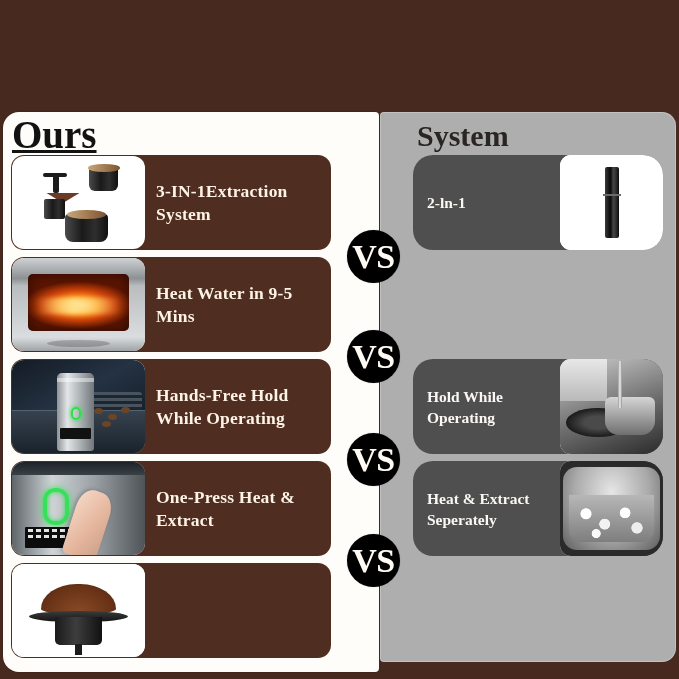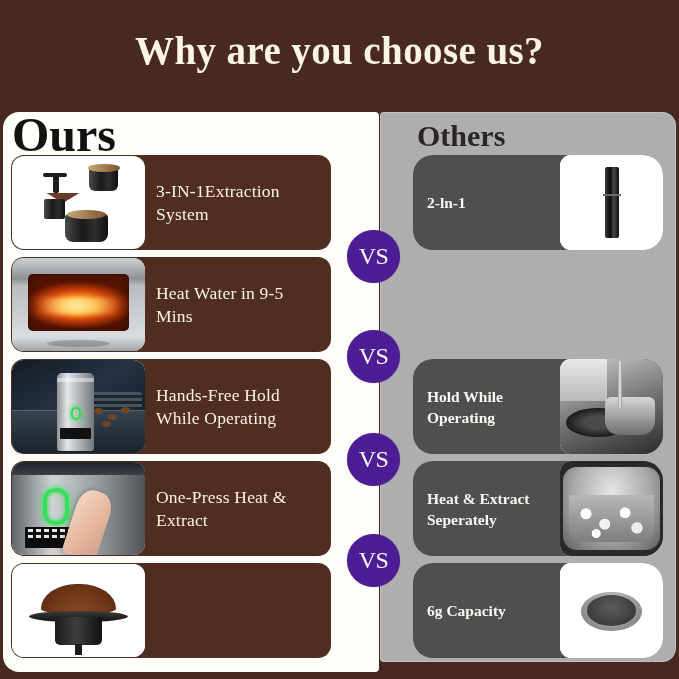--- a/index.html
+++ b/index.html
@@ -46,23 +46,24 @@
     box-shadow: inset 0 0 0 1px rgba(255,255,255,0.25);
   }
 
   .panel-heading {
     position: absolute;
     font-weight: bold;
     white-space: nowrap;
   }
   #ours-heading {
     left: 12px; top: 113px;
-    font-size: 48px;
+    font-size: 39px;
     color: #121212;
     line-height: 44px;
+    text-decoration: underline;
   }
   #others-heading {
     left: 417px; top: 119px;
     font-size: 30px;
     color: #2a2522;
     line-height: 34px;
   }
 
   
   .ours-row {
@@ -84,21 +85,21 @@
   }
   .ours-row .label {
     position: absolute;
     left: 145px;
     top: 0; bottom: 0;
     right: 7px;
     display: flex;
     align-items: center;
     color: #fdf3e6;
     font-size: 17.5px;
-    font-weight: normal;
+    font-weight: bold;
     line-height: 23px;
     letter-spacing: 0.2px;
   }
 
   
   .others-row {
     position: absolute;
     left: 413px;
     width: 250px;
     height: 95px;
@@ -125,24 +126,24 @@
     border-radius: 11px;
     overflow: hidden;
     filter: grayscale(100%);
   }
 
   
   .vs-badge {
     position: absolute;
     width: 53px; height: 53px;
     border-radius: 50%;
-    background: #4c1d95;
+    background: #000000;
     color: #fffaf3;
-    font-size: 24px;
-    font-weight: normal;
+    font-size: 34px;
+    font-weight: bold;
     display: flex;
     align-items: center;
     justify-content: center;
     letter-spacing: -0.5px;
     z-index: 6;
     box-shadow: 0 0 1px rgba(0,0,0,0.4);
   }
 
   
   .art { position: absolute; inset: 0; }
@@ -366,21 +367,20 @@
     position: absolute; left: 26%; top: 34%; width: 48%; height: 32%;
     background: radial-gradient(ellipse at 50% 40%, #5c5c5c, #3a3a3a 75%, #2b2b2b);
     border-radius: 50%;
   }
 </style>
 </head>
 <body>
 
 <div id="stage">
 
-  <div id="title">Why are you choose us?</div>
 
   <div id="ours-panel"></div>
   <div class="panel-heading" id="ours-heading">Ours</div>
 
   <div class="ours-row" style="top:155px">
     <div class="thumb">
       <div class="art">
         <div class="cap" style="left:58%;top:12%;width:22%;height:26%;border-radius:3px 3px 6px 6px;"></div>
         <div class="cap-top" style="left:57%;top:9%;width:24%;height:8%;"></div>
         <div class="cone" style="left:16%;top:36%;transform:scale(0.55);"></div>
@@ -443,21 +443,21 @@
       <div class="art art-grounds">
         <div class="mound"></div>
         <div class="disc"></div>
         <div class="cup"></div>
         <div class="stem"></div>
       </div>
     </div>
   </div>
 
   <div id="others-panel"></div>
-  <div class="panel-heading" id="others-heading">Others</div>
+  <div class="panel-heading" id="others-heading">System</div>
 
   <div class="others-row" style="top:155px">
     <div class="label">2-ln-1</div>
     <div class="thumb">
       <div class="art art-tube">
           <div class="tube"></div>
         </div>
     </div>
   </div>
 
@@ -478,28 +478,19 @@
     <div class="label">Heat &amp; Extract Seperately</div>
     <div class="thumb">
       <div class="art art-boil">
         <div class="pan">
             <div class="water"></div>
           </div>
       </div>
     </div>
   </div>
 
-  <div class="others-row" style="top:563px">
-    <div class="label">6g Capacity</div>
-    <div class="thumb">
-      <div class="art art-pod">
-        <div class="pod-outer"></div>
-        <div class="pod-inner"></div>
-      </div>
-    </div>
-  </div>
 
   <div class="vs-badge" style="left:347px; top:230px">VS</div>
   <div class="vs-badge" style="left:347px; top:330px">VS</div>
   <div class="vs-badge" style="left:347px; top:433px">VS</div>
   <div class="vs-badge" style="left:347px; top:534px">VS</div>
 
 </div>
 
 </body></html>

